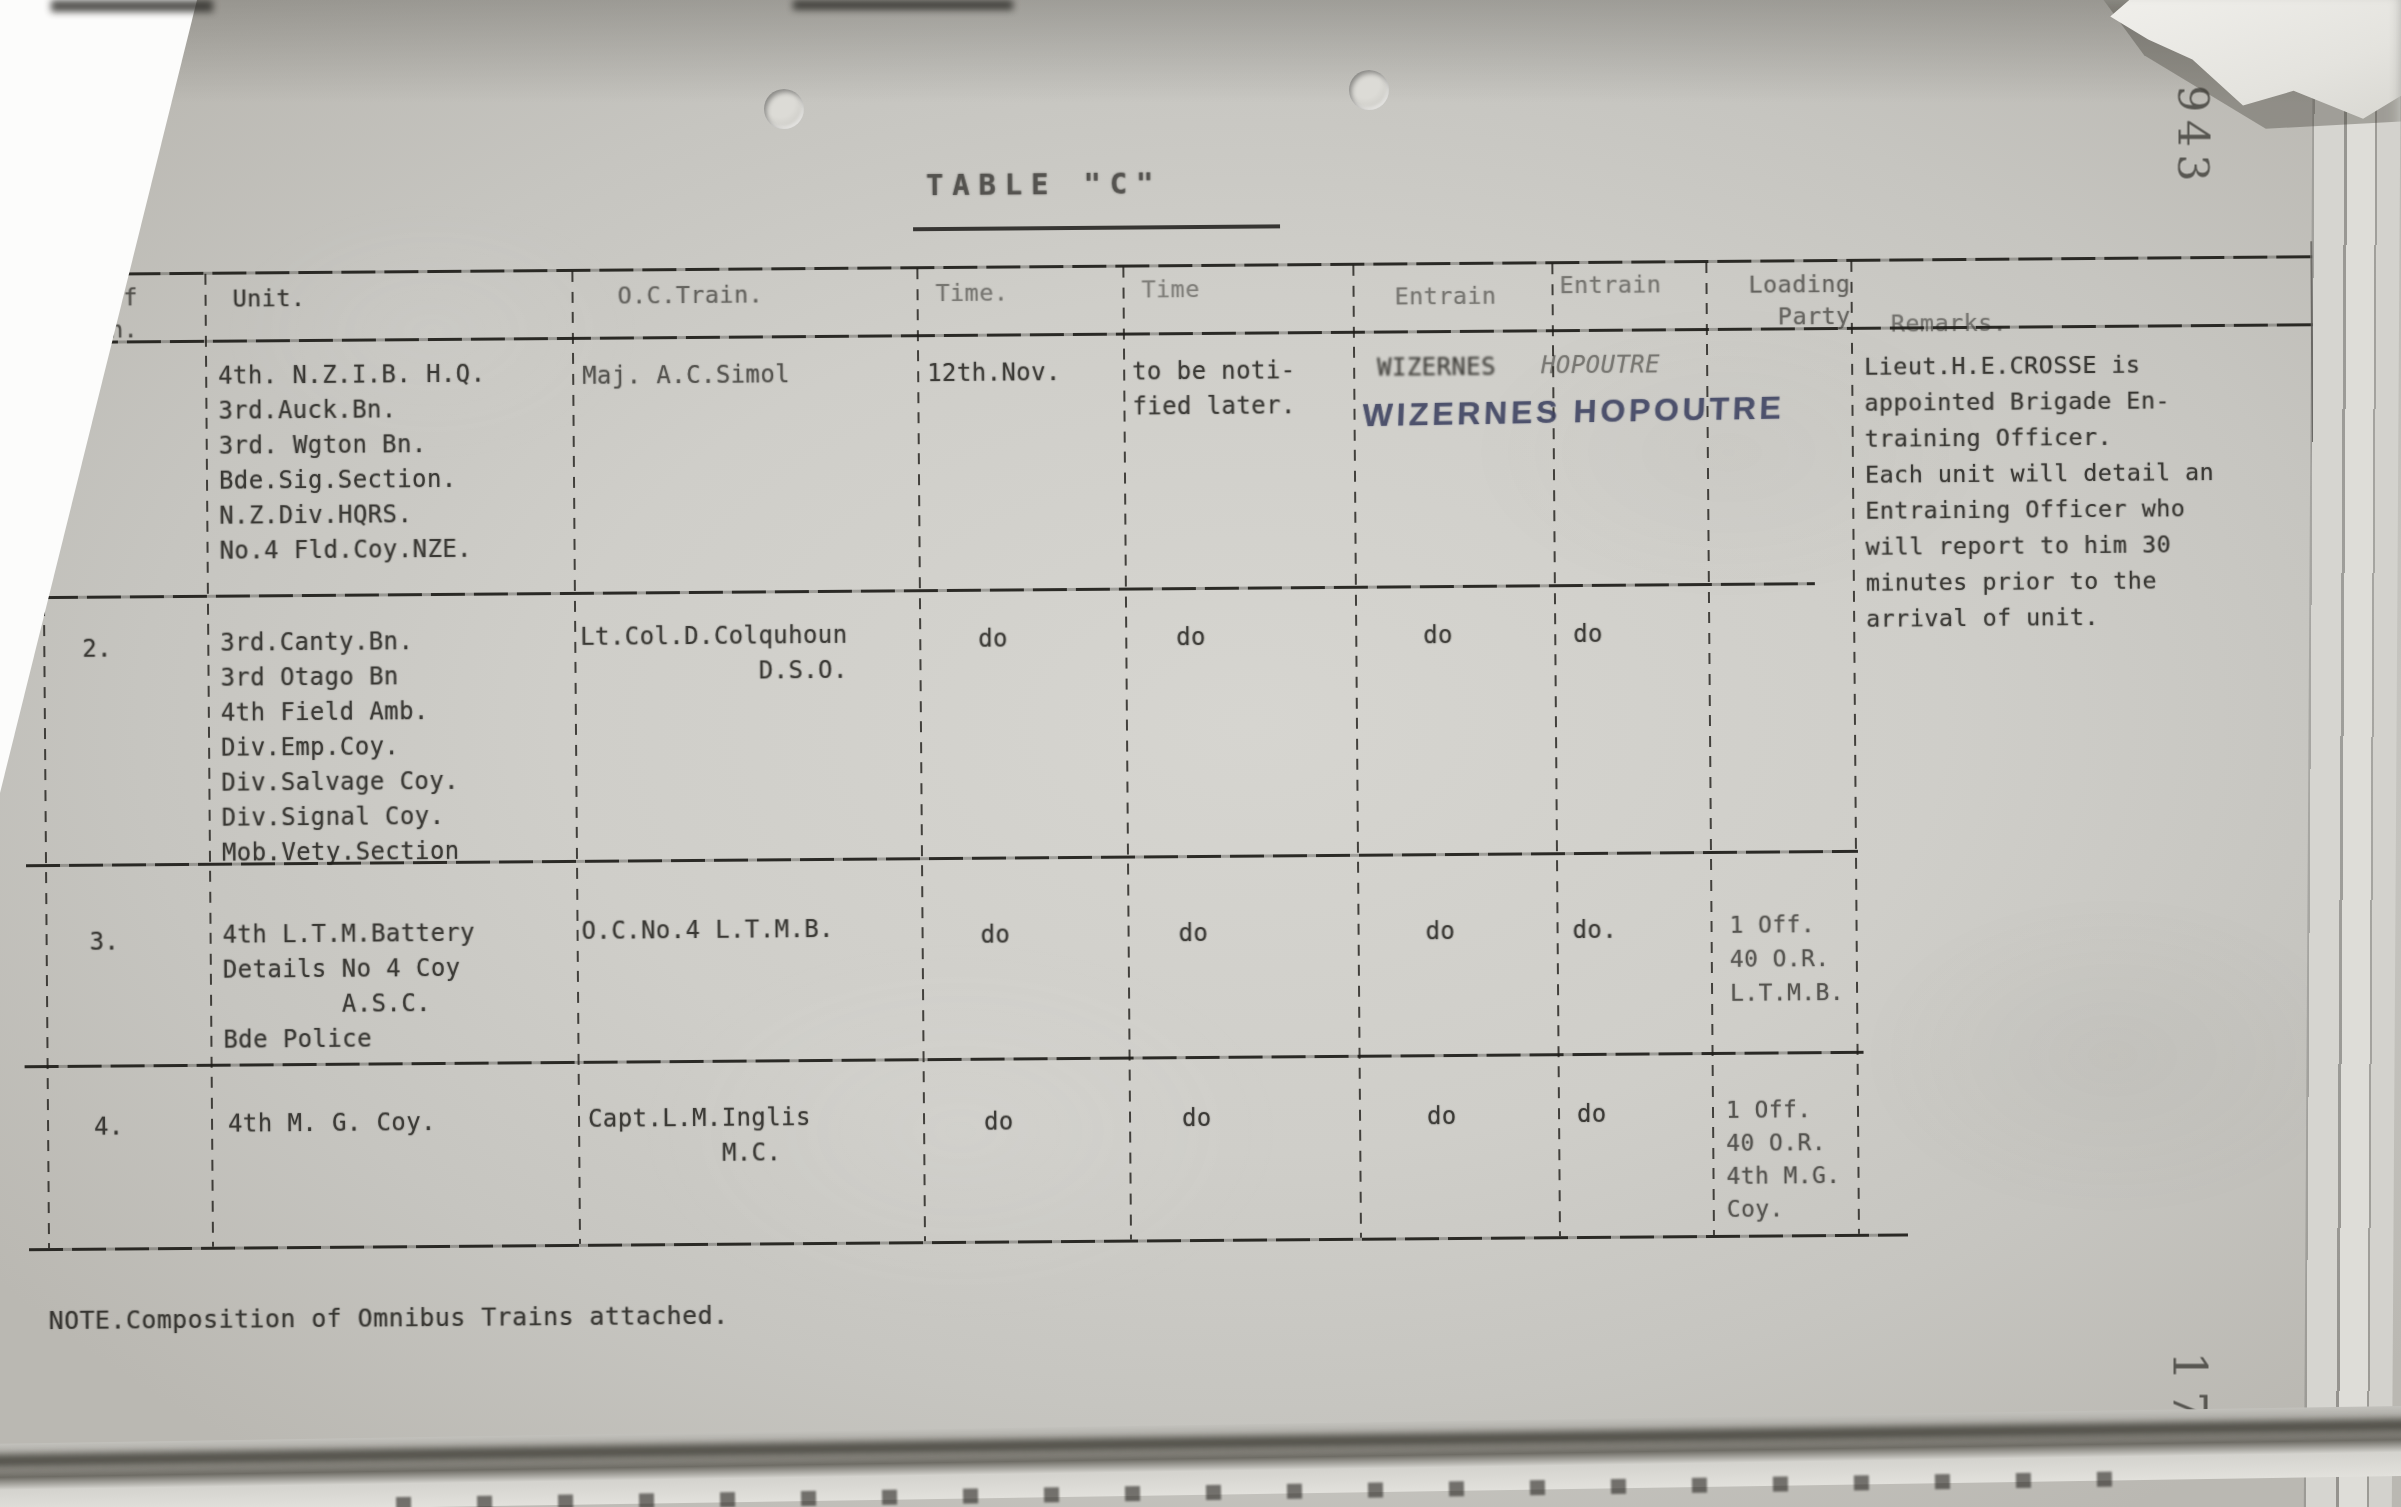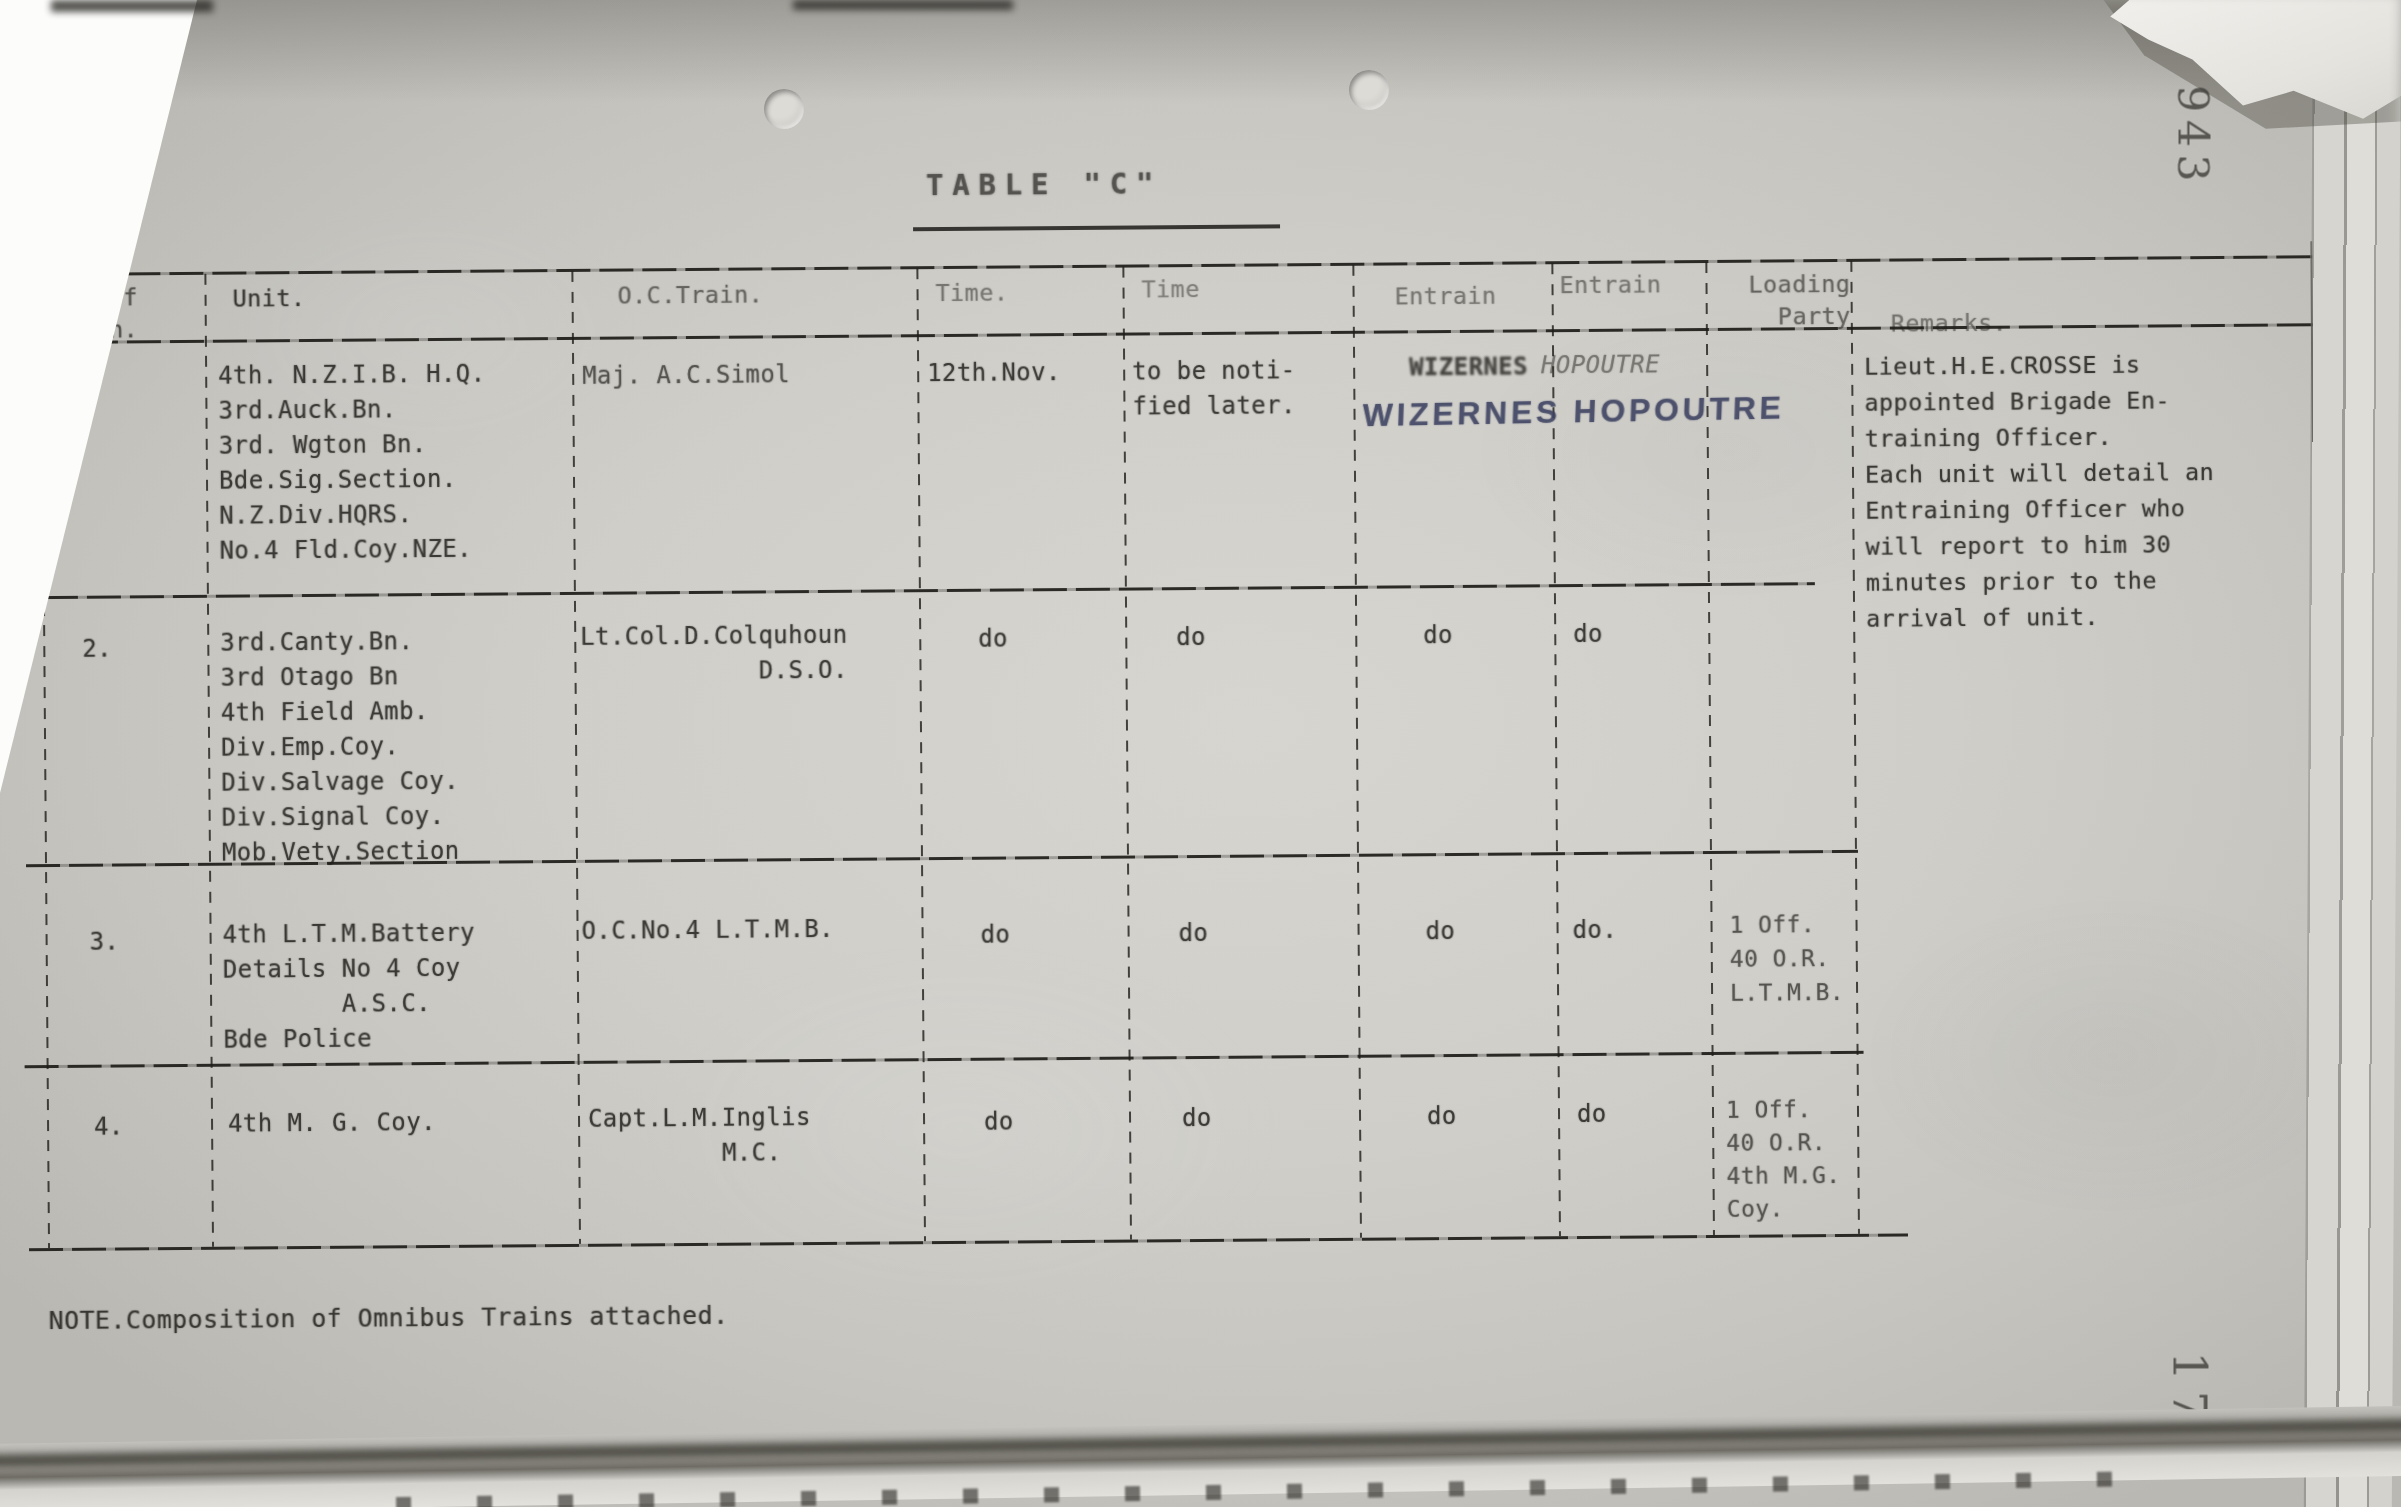--- a/index.html
+++ b/index.html
@@ -35,21 +35,21 @@
   .f85{opacity:.85}.f7{opacity:.7}.f6{opacity:.6}.f5{opacity:.5}.f45{opacity:.45}
   .hd{font-size:23.5px;line-height:32px;}
   .title-wrap{
     position:absolute;left:916px;top:162px;width:367px;height:63px;
     border-bottom:4.4px solid rgba(22,21,18,.82);filter:blur(0.5px);
   }
   .title-text{
     position:absolute;left:13.2px;top:4.4px;font-size:29px;font-weight:bold;
     letter-spacing:8.8px;color:#23221e;opacity:.7;text-shadow:0 0 2.2px rgba(30,28,24,.7);
   }
-  .smear{font-weight:bold;opacity:.8;filter:blur(0.8px);margin-left:32px;}
+  .smear{font-weight:normal;opacity:.8;filter:blur(0.8px);}
   .ghost{opacity:.5;filter:blur(0.7px);}
   .hand{
     position:absolute;left:1364px;top:396px;width:485px;
     font-family:"Liberation Sans", sans-serif;font-weight:bold;
     font-size:32px;letter-spacing:3.7px;color:#3c4160;opacity:.88;
     transform:rotate(-0.6deg) skewX(-3deg);
     text-shadow:0 0 1.5px rgba(50,56,90,.6);filter:blur(0.2px);
     white-space:pre;
   }
   .stamp{

